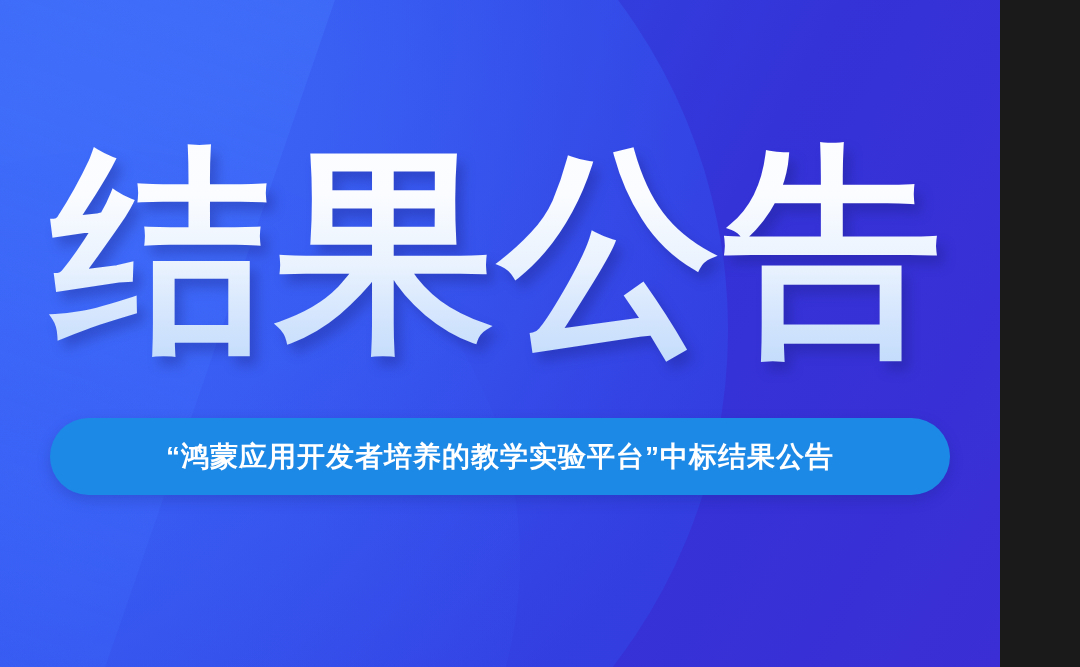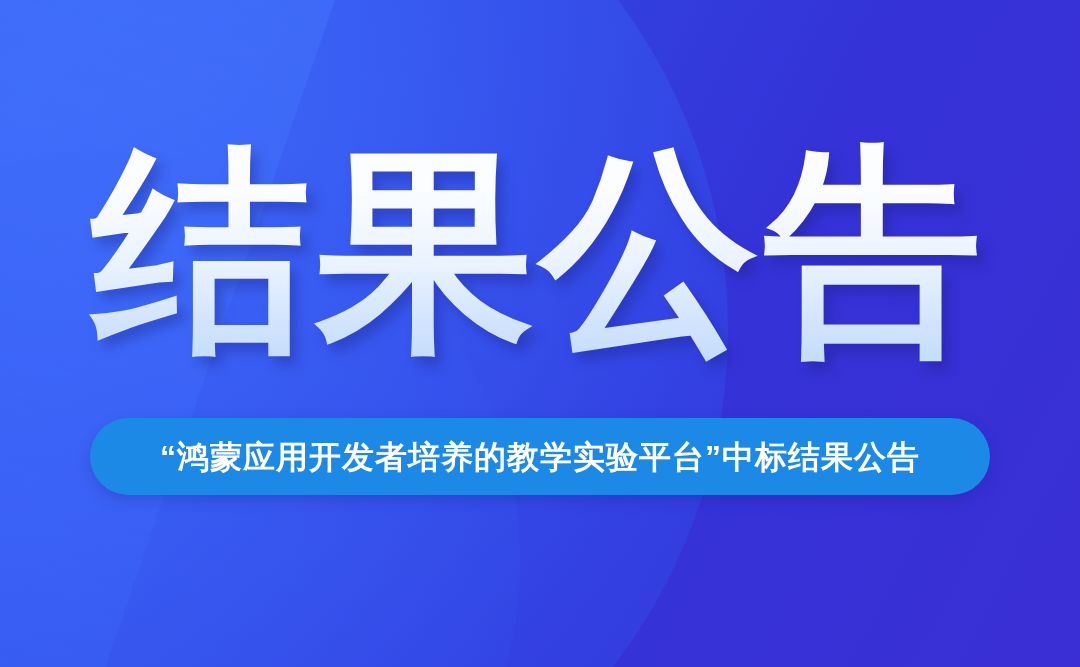--- a/index.html
+++ b/index.html
@@ -3,26 +3,27 @@
 <meta charset="utf-8">
 <style>
   html, body {
     margin: 0;
     padding: 0;
     background: #1a1a1a;
   }
 
   #banner {
     position: relative;
-    width: 1080px;
+    width: 960px;
     height: 667px;
     overflow: hidden;
     font-family: "Liberation Sans", "DejaVu Sans", sans-serif;
     
     background: linear-gradient(118deg, #2f56ea 0%, #3148e4 28%, #3433d8 62%, #3a2ed4 100%);
+    padding-left: 40px;
   }
 
   
   .bg-layer {
     position: absolute;
     inset: 0;
     overflow: hidden;
     pointer-events: none;
   }
 
@@ -128,21 +129,21 @@
     padding: 0 34px;
     min-width: 900px;
     box-sizing: border-box;
     border-radius: 40px;
     background: #1d89e6;
     box-shadow: 0 5px 14px rgba(18,30,120,.22);
   }
 
   .subtitle-text {
     color: #ffffff;
-    font-size: 32px;
+    font-size: 28px;
     font-weight: 700;
     letter-spacing: 1px;
     line-height: 1;
     white-space: nowrap;
     text-align: center;
   }
 </style>
 </head>
 <body>
 

